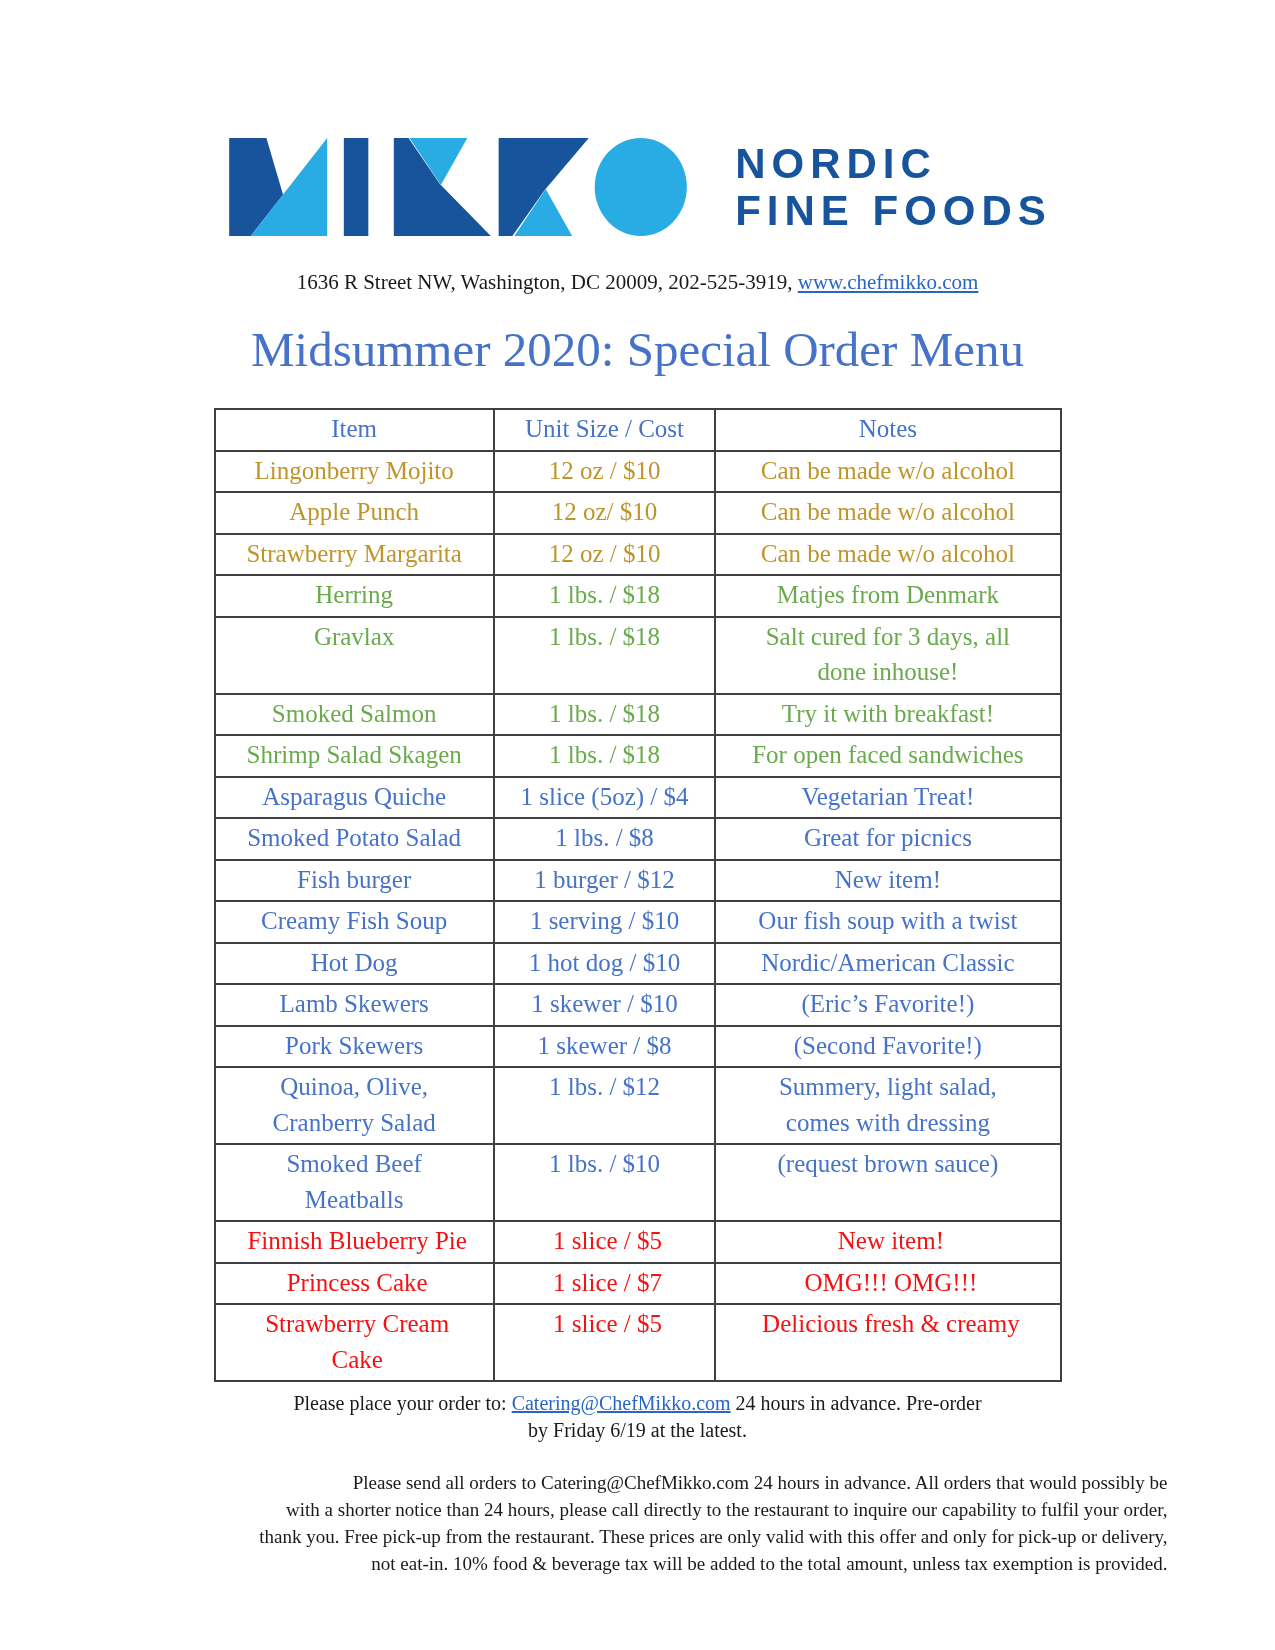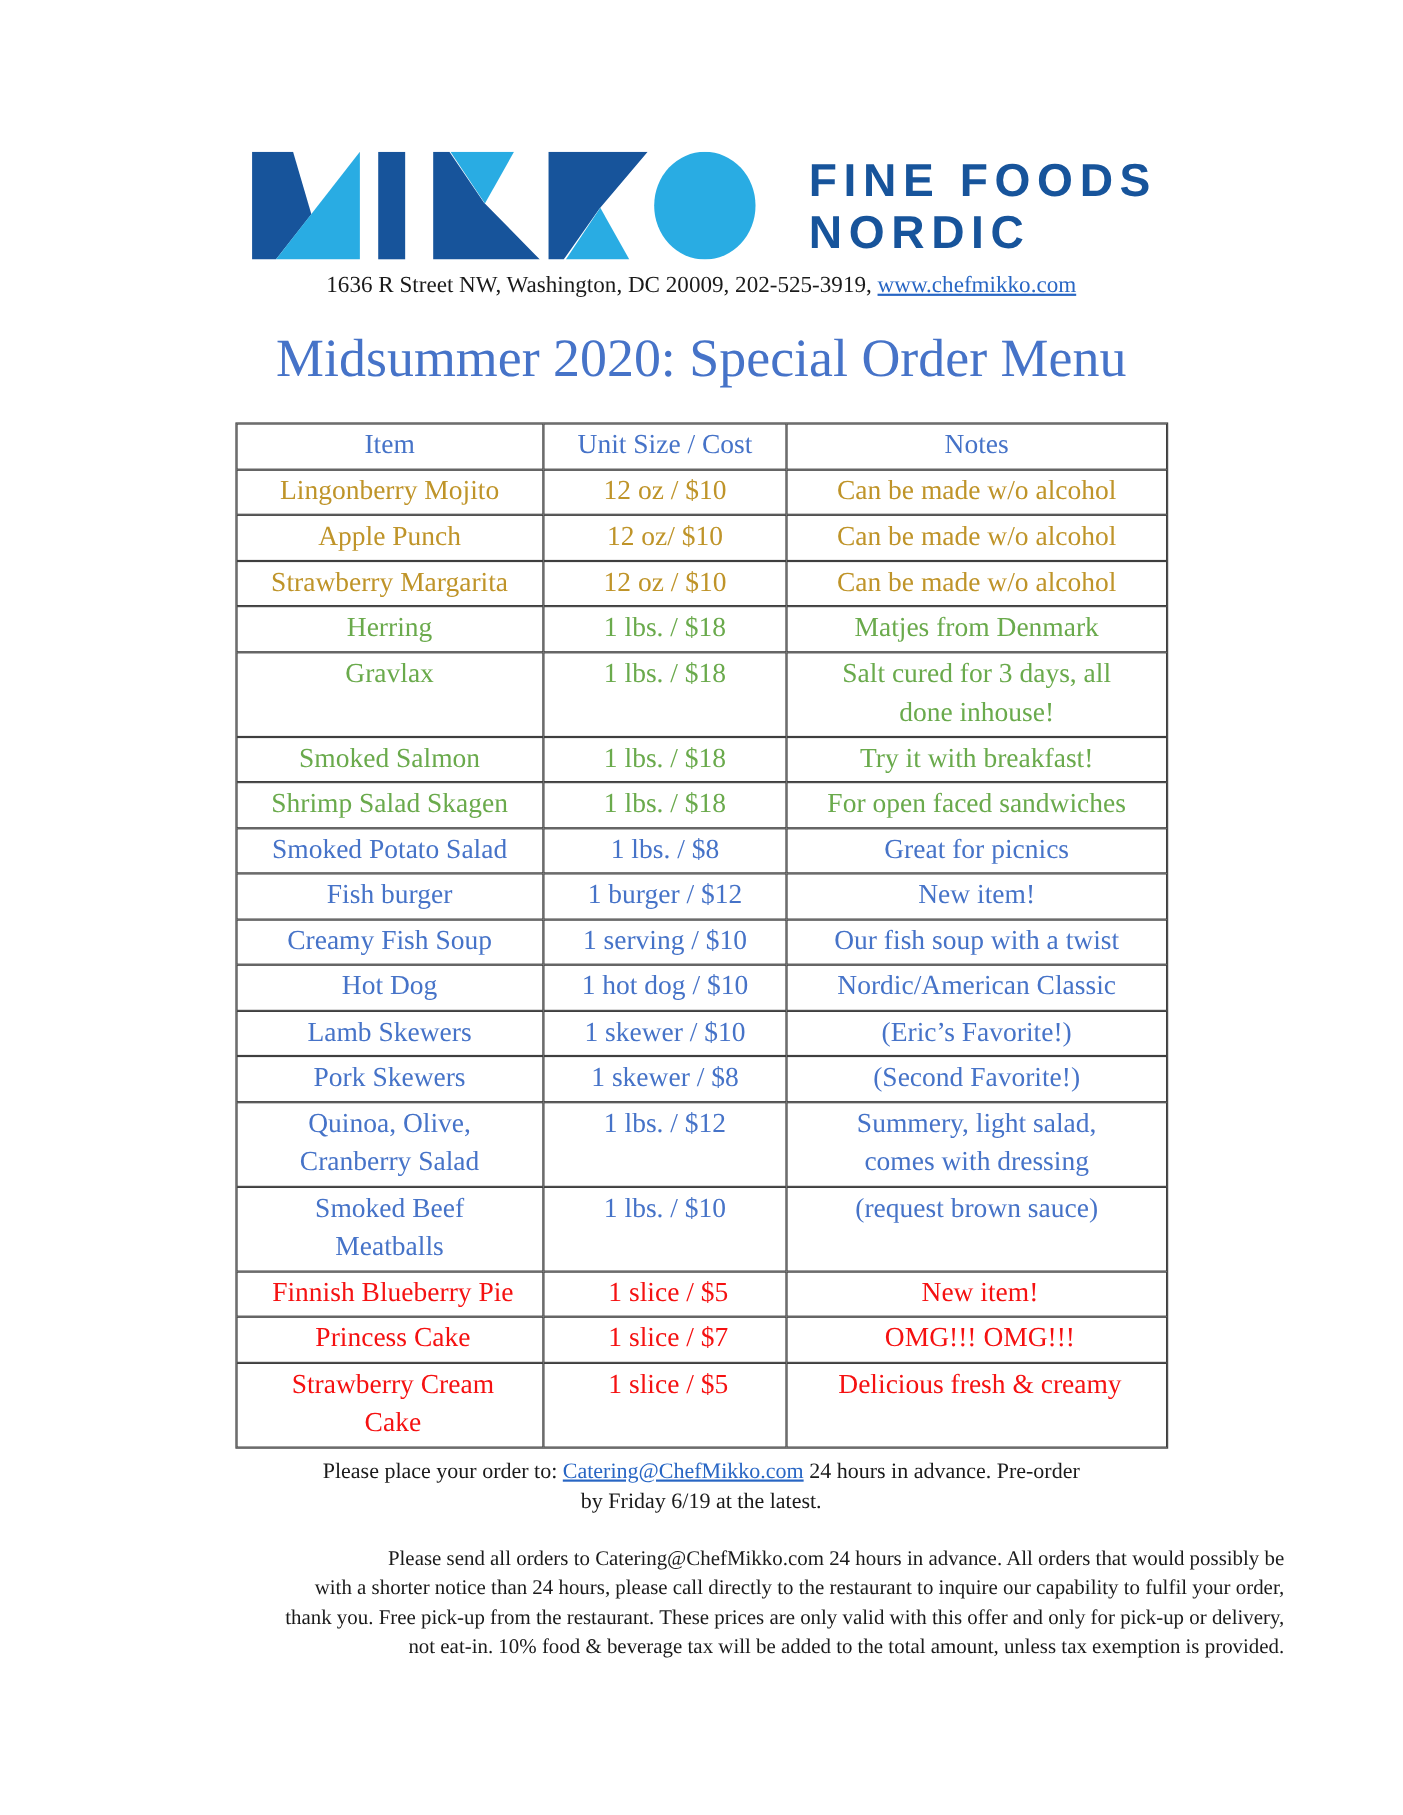--- a/index.html
+++ b/index.html
@@ -34,21 +34,21 @@
     font-weight:800;
     color:var(--logo-dark-blue);
     font-size:42px;
     letter-spacing:6px;
     line-height:1.12;
     white-space:nowrap;
   }
   .address-line{
     text-align:center;
     font-size:21px;
-    margin-top:4px;
+    margin-top:28px;
     color:var(--text-black);
   }
   .address-line a{color:var(--link-blue);text-decoration:underline;cursor:pointer;}
 
   
   .doc-title{
     text-align:center;
     color:var(--accent-blue);
     font-size:49px;
     font-weight:400;
@@ -116,22 +116,22 @@
 
       <polygon points="168,0 183,0 215,47 267,100 168,100" fill="var(--logo-dark-blue)"></polygon>
       <polygon points="184,0 243,0 216,48" fill="var(--logo-light-blue)"></polygon>
 
       <polygon points="275,0 367,0 322,53 289,100 275,100" fill="var(--logo-dark-blue)"></polygon>
       <polygon points="291,100 350,100 323,52" fill="var(--logo-light-blue)"></polygon>
 
       <ellipse cx="420" cy="50" rx="47" ry="50" fill="var(--logo-light-blue)"></ellipse>
     </svg>
     <div class="wordmark">
+      <div>NORDIC</div>
       <div>FINE FOODS</div>
-      <div>NORDIC</div>
     </div>
   </div>
 
   <div class="address-line">
     <span>1636 R Street NW, Washington, DC 20009, 202-525-3919, </span><a href="#">www.chefmikko.com</a>
   </div>
 
   <div class="doc-title">Midsummer 2020: Special Order Menu</div>
 
   <table class="menu">
@@ -178,20 +178,25 @@
           <td>Smoked Salmon</td>
           <td>1 lbs. / $18</td>
           <td>Try it with breakfast!</td>
         </tr>
         <tr class="c-green">
           <td>Shrimp Salad Skagen</td>
           <td>1 lbs. / $18</td>
           <td>For open faced sandwiches</td>
         </tr>
         <tr class="c-blue">
+          <td>Asparagus Quiche</td>
+          <td>1 slice (5oz) / $4</td>
+          <td>Vegetarian Treat!</td>
+        </tr>
+        <tr class="c-blue">
           <td>Smoked Potato Salad</td>
           <td>1 lbs. / $8</td>
           <td>Great for picnics</td>
         </tr>
         <tr class="c-blue">
           <td>Fish burger</td>
           <td>1 burger / $12</td>
           <td>New item!</td>
         </tr>
         <tr class="c-blue">

